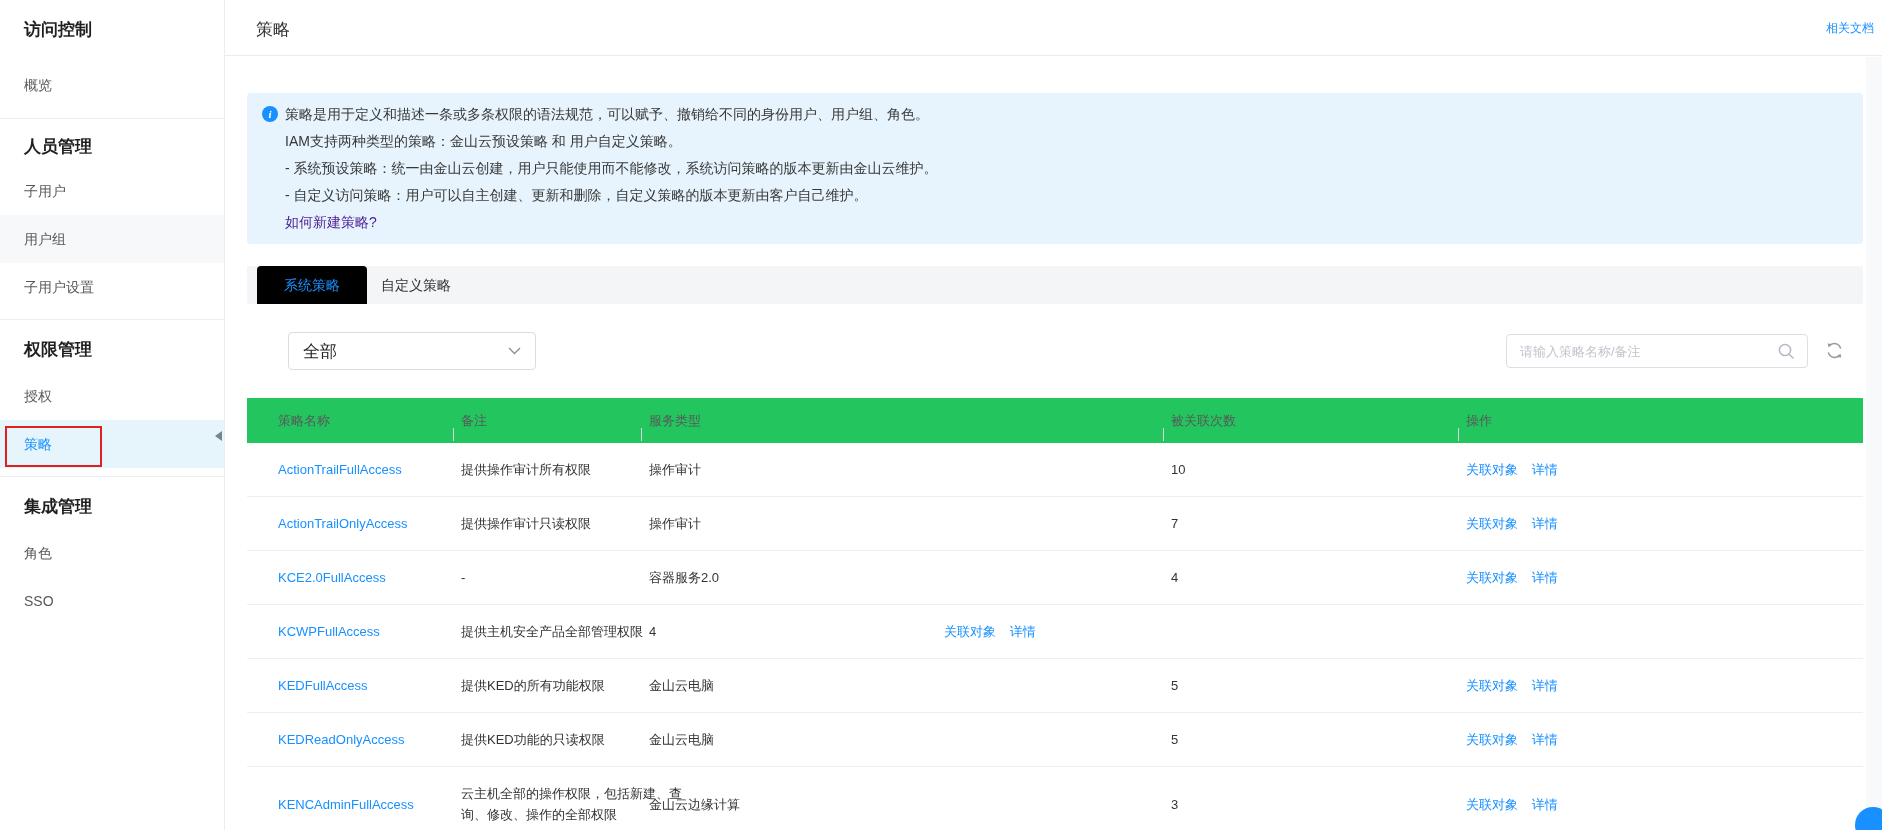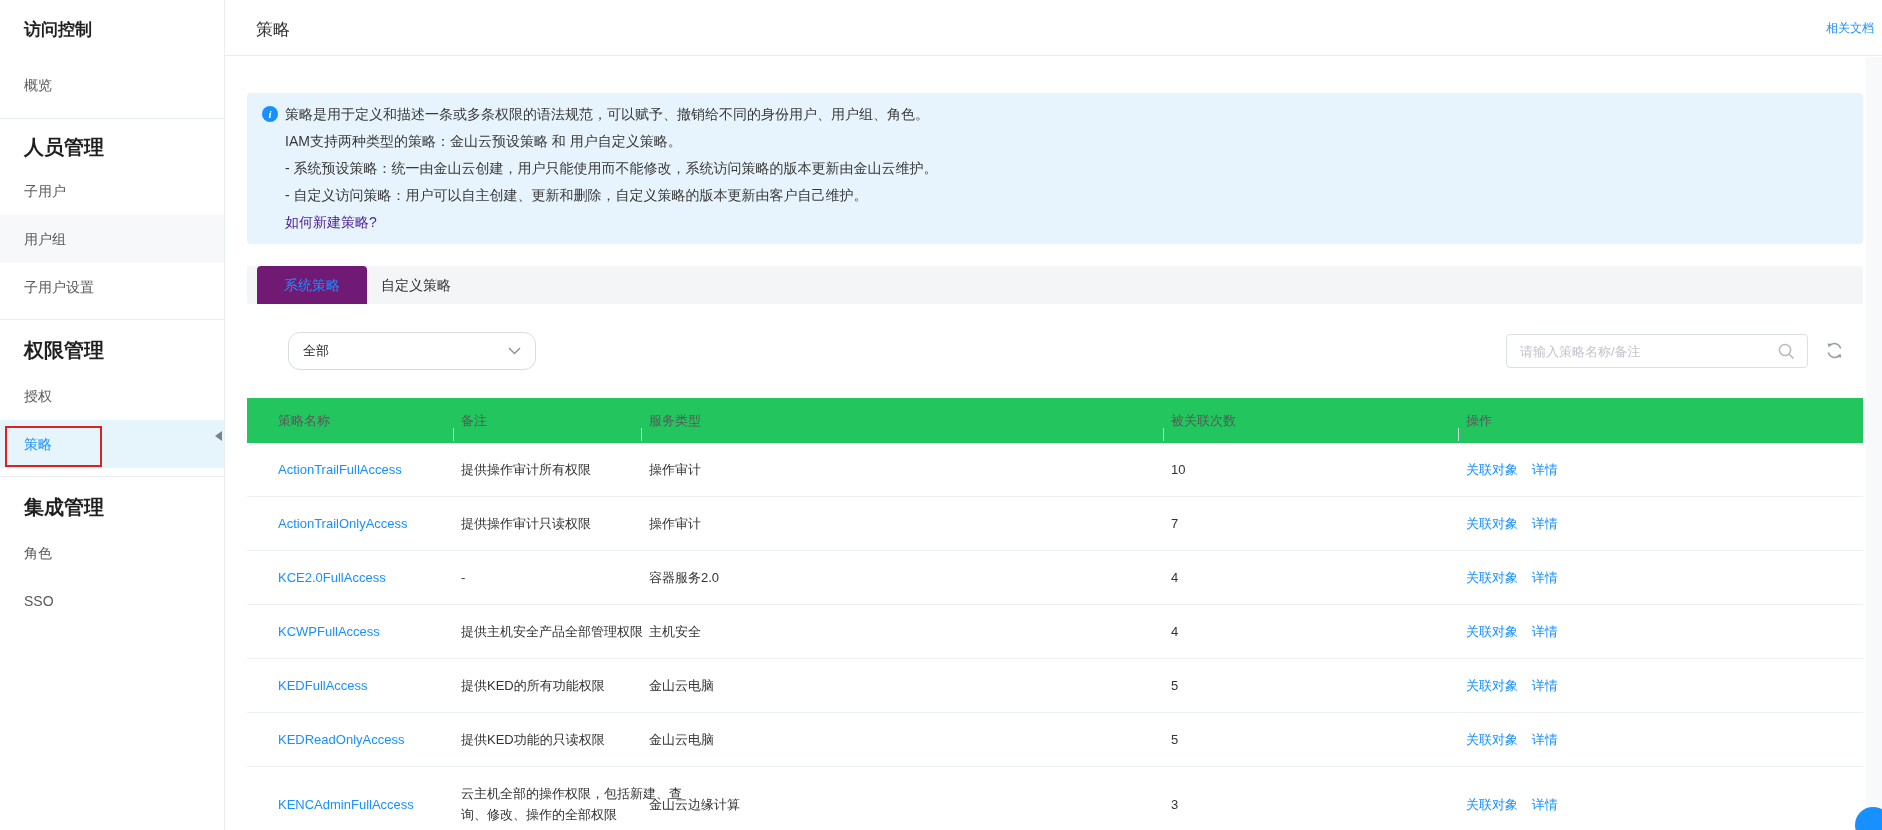--- a/index.html
+++ b/index.html
@@ -8,21 +8,21 @@
     position:relative; width:1882px; height:830px; background:#fff; overflow:hidden;
     font-family:"Liberation Sans","DejaVu Sans",sans-serif; color:#262626;
   }
   
   .sidebar { position:absolute; left:0; top:0; width:225px; height:830px; background:#fff; border-right:1px solid #ebeef1; }
   .sb-title { height:60px; padding:18px 0 0 24px; font-size:17px; font-weight:bold; color:#1f1f1f; }
   .sb-item { height:48px; line-height:48px; padding-left:24px; font-size:14px; color:#595959; cursor:pointer; }
   .sb-item.h50 { height:50px; line-height:50px; }
   .sb-item.hovered { background:#f7f8fa; }
   .sb-item.selected { background:#e6f4fc; color:#1890ff; }
-  .sb-section { height:40px; line-height:40px; padding-left:24px; font-size:20px; font-weight:bold; color:#1f1f1f; }
+  .sb-section { height:40px; line-height:40px; padding-left:24px; font-size:17px; font-weight:bold; color:#1f1f1f; }
   .sb-section.h44 { height:44px; line-height:44px; }
   .sb-divider { height:1px; background:#ebeef1; margin:8px 0; }
   .annotation-box { position:absolute; left:5px; top:426px; width:97px; height:41px; border:2px solid #e01f1f; pointer-events:none; }
   .sb-collapse { position:absolute; right:2px; top:431px; width:0; height:0;
     border-top:5px solid transparent; border-bottom:5px solid transparent; border-right:7px solid #7a828a; cursor:pointer; }
   
   .main { position:absolute; left:225px; top:0; right:0; height:830px; background:#fff; }
   .main-header { position:relative; height:56px; background:#fff; border-bottom:1px solid #e9ecef; }
   .page-title { position:absolute; left:31px; top:18px; font-size:17px; color:#333; }
   .doc-link { position:absolute; right:8px; top:20px; font-size:12px; color:#1890ff; text-decoration:none; cursor:pointer; }
@@ -30,25 +30,25 @@
   .content { position:absolute; left:22px; top:56px; width:1616px; }
   
   .info-box { position:relative; margin-top:37px; background:#e7f4fd; border-radius:4px; padding:8px 18px 8px 16px; font-size:14px; color:#383838; }
   .info-icon { position:absolute; left:15px; top:13px; width:16px; height:16px; border-radius:50%; background:#1890ff; color:#fff;
     font-size:11px; font-style:italic; font-weight:bold; text-align:center; line-height:16px; font-family:"Liberation Serif",serif; }
   .info-line { line-height:27px; padding-left:22px; }
   .info-link { display:inline-block; margin-left:22px; line-height:27px; color:#4c1d95; text-decoration:none; cursor:pointer; }
   
   .tabbar { margin-top:22px; height:38px; background:#f4f5f6; display:flex; border-radius:2px; }
   .tab { height:38px; line-height:38px; padding:0 14px; font-size:14px; color:#333; cursor:pointer; }
-  .tab.active { margin-left:10px; padding:0 27px; background:#701a75; color:#1890ff; border-radius:4px 4px 0 0; }
+  .tab.active { margin-left:10px; padding:0 27px; background:#000000; color:#1890ff; border-radius:4px 4px 0 0; }
   
   .controls { position:relative; height:38px; margin-top:28px; }
-  .dropdown { position:absolute; left:41px; top:0; width:248px; height:38px; border:1px solid #d9dce3; border-radius:12px;
-    display:flex; align-items:center; padding:0 14px; font-size:13px; color:#262626; cursor:pointer; background:#fff;gap:48px; }
+  .dropdown { position:absolute; left:41px; top:0; width:248px; height:38px; border:1px solid #d9dce3; border-radius:4px;
+    display:flex; align-items:center; padding:0 14px; font-size:17px; color:#262626; cursor:pointer; background:#fff;gap:48px; }
   .dropdown .chev { margin-left:auto; }
   .searchbox { position:absolute; right:55px; top:2px; width:302px; height:34px; border:1px solid #dcdfe4; border-radius:4px;
     background:#fff; display:flex; align-items:center; padding:0 38px 0 13px; }
   .searchbox input { border:none; outline:none; width:100%; font-size:13px; color:#333; background:transparent; font-family:inherit; }
   .searchbox input::placeholder { color:#c0c4cc; }
   .search-ic { position:absolute; right:11px; top:7px; }
   .refresh-btn { position:absolute; right:19px; top:9px; width:20px; height:20px; border:none; background:none; cursor:pointer; padding:0; }
   
   .table { margin-top:28px; font-size:13px; }
   .thead { display:flex; align-items:center; height:45px; background:#22c55e; color:#595959; }
@@ -188,21 +188,20 @@
             <a class="op-link">关联对象</a>
             <a class="op-link">详情</a>
           </div>
         </div>
 
         <div class="trow">
           <div class="td c1"><a class="pol-link">KCWPFullAccess</a></div>
           <div class="td c2">
               <div class="remark-wrap">提供主机安全产品全部管理权限</div>
             </div>
-          <div class="td c3">主机安全</div>
           <div class="td c4">4</div>
           <div class="td c5">
             <a class="op-link">关联对象</a>
             <a class="op-link">详情</a>
           </div>
         </div>
 
         <div class="trow">
           <div class="td c1"><a class="pol-link">KEDFullAccess</a></div>
           <div class="td c2">

